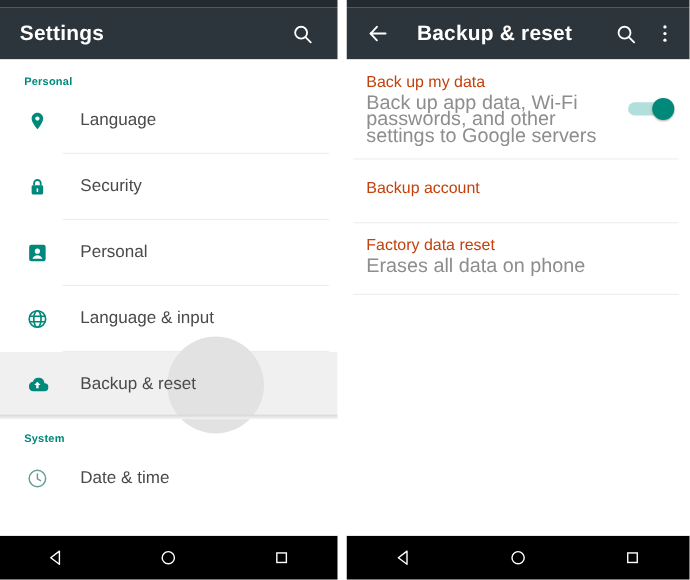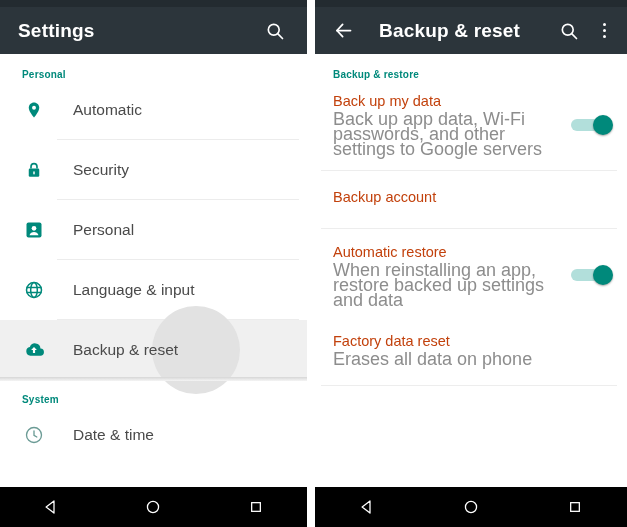--- a/index.html
+++ b/index.html
@@ -240,21 +240,21 @@
 
       <div class="section-head left-head">Personal</div>
 
       <div class="row">
         <span class="ico">
           <svg width="18" height="22" viewBox="0 0 24 24" fill="#00897b">
             <path d="M12 2C8.1 2 5 5.1 5 9c0 5.2 7 13 7 13s7-7.8 7-13c0-3.9-3.1-7-7-7z"></path>
             <circle cx="12" cy="9" r="2.6" fill="#ffffff"></circle>
           </svg>
         </span>
-        <span class="label">Automatic</span>
+        <span class="label">Language</span>
         <span class="divider"></span>
       </div>
 
       <div class="row">
         <span class="ico">
           <svg width="18" height="22" viewBox="0 0 24 24">
             <path d="M8 10V7.5a4 4 0 1 1 8 0V10" fill="none" stroke="#00897b" stroke-width="2.2"></path>
             <rect x="5" y="10" width="14" height="11" rx="1.6" fill="#00897b"></rect>
             <rect x="11" y="13.5" width="2" height="4.5" rx="1" fill="#ffffff"></rect>
           </svg>
@@ -357,45 +357,36 @@
         <span class="dots">
           <i></i>
             <i></i>
             <i></i>
         </span>
       </div>
     </div>
 
     <div class="body">
 
-      <div class="section-head right-head">Backup &amp; restore</div>
 
       <div class="r-item with-toggle">
         <div class="r-title">Back up my data</div>
         <div class="r-sub">Back up app data, Wi-Fi passwords, and other settings to Google servers</div>
         <div class="toggle">
           <span class="track"></span>
           <span class="thumb"></span>
         </div>
       </div>
       <div class="r-divider"></div>
 
       <div class="r-item" style="padding-top:17px;padding-bottom:22px;">
         <div class="r-title">Backup account</div>
       </div>
       <div class="r-divider"></div>
 
-      <div class="r-item with-toggle" style="padding-top:14px;">
-        <div class="r-title">Automatic restore</div>
-        <div class="r-sub">When reinstalling an app, restore backed up settings and data</div>
-        <div class="toggle">
-          <span class="track"></span>
-          <span class="thumb"></span>
-        </div>
-      </div>
 
 
       <div class="r-item" style="padding-top:11px;padding-bottom:18px;">
         <div class="r-title">Factory data reset</div>
         <div class="r-sub">Erases all data on phone</div>
       </div>
       <div class="r-divider"></div>
 
     </div>
 

